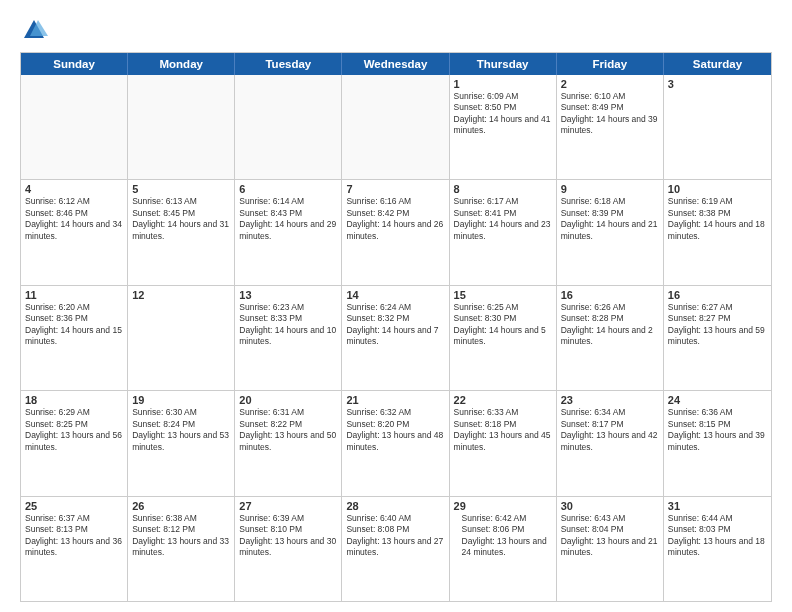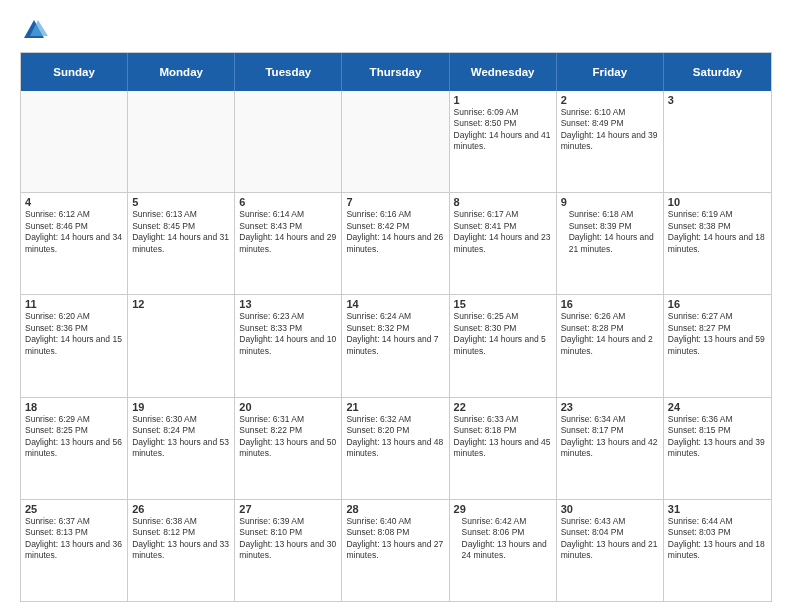--- a/index.html
+++ b/index.html
@@ -69,21 +69,21 @@
     .cal-header {
       display: grid;
       grid-template-columns: repeat(7, 1fr);
       background: #1a5fa8;
     }
     .cal-header-cell {
       color: #fff;
       font-size: 11.5px;
       font-weight: bold;
       text-align: center;
-      padding: 13px 2px;
+      padding: 5px 2px;
       border-right: 1px solid #4a7fc0;
     }
     .cal-header-cell:last-child { border-right: none; }
     .cal-body {
       flex: 1;
       display: flex;
       flex-direction: column;
     }
     .cal-row {
       display: grid;
@@ -133,22 +133,22 @@
       <div class="main-title"></div>
       <div class="subtitle"></div>
     </div>
   </div>
 
   <div class="calendar">
     <div class="cal-header">
     <div class="cal-header-cell">Sunday</div>
         <div class="cal-header-cell">Monday</div>
         <div class="cal-header-cell">Tuesday</div>
+        <div class="cal-header-cell">Wednesday</div>
         <div class="cal-header-cell">Thursday</div>
-        <div class="cal-header-cell">Wednesday</div>
         <div class="cal-header-cell">Friday</div>
         <div class="cal-header-cell">Saturday</div>
       </div>
     <div class="cal-body">
     <div class="cal-row">
           <div class="cal-cell empty"></div>
           <div class="cal-cell empty"></div>
           <div class="cal-cell empty"></div>
           <div class="cal-cell empty"></div>
           <div class="cal-cell">
@@ -193,21 +193,21 @@
 Daylight: 14 hours and 26 minutes.</div>
           </div>
           <div class="cal-cell">
             <div class="day-num">8</div>
             <div class="cell-text" style="white-space: pre-line;">Sunrise: 6:17 AM
 Sunset: 8:41 PM
 Daylight: 14 hours and 23 minutes.</div>
           </div>
           <div class="cal-cell">
             <div class="day-num">9</div>
-            <div class="cell-text" style="white-space: pre-line; margin-left: 8px;">Sunrise: 6:18 AM
+            <div class="cell-text" style="white-space: pre-line;">Sunrise: 6:18 AM
 Sunset: 8:39 PM
 Daylight: 14 hours and 21 minutes.</div>
           </div>
           <div class="cal-cell">
             <div class="day-num">10</div>
             <div class="cell-text" style="white-space: pre-line;">Sunrise: 6:19 AM
 Sunset: 8:38 PM
 Daylight: 14 hours and 18 minutes.</div>
           </div>
         </div>

